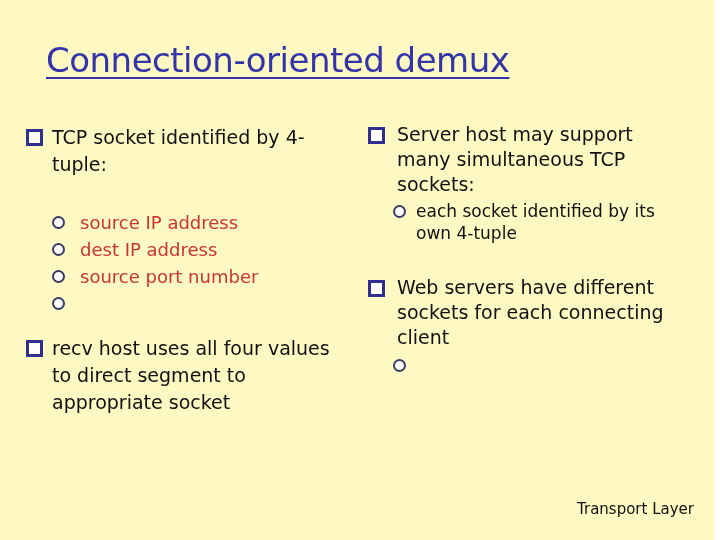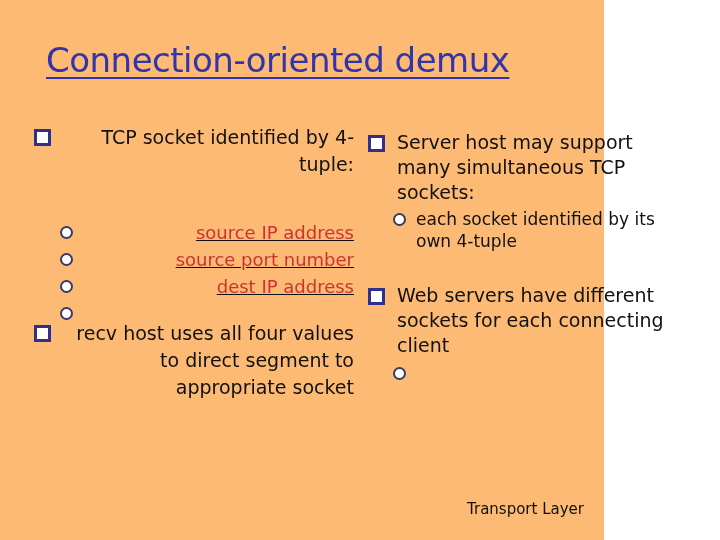--- a/index.html
+++ b/index.html
@@ -3,51 +3,51 @@
 <meta charset="utf-8">
 <style>
   html, body { margin: 0; padding: 0; }
   body {
     width: 720px; height: 540px;
     background: #ffffff;
     font-family: "DejaVu Sans", sans-serif;
     color: #111111;
     overflow: hidden;
   }
-  .slide { position: relative; width: 604px; height: 540px; background: #fdba74; }
+  .slide { position: relative; width: 714px; height: 540px; background: #fef9c3; }
 
   .title {
     position: absolute; left: 46px; top: 40px;
     margin: 0;
     font-size: 34px; font-weight: 400; letter-spacing: -0.5px;
     color: #3333aa;
     text-decoration: underline;
     text-decoration-thickness: 2px;
     text-underline-offset: 5px;
     white-space: nowrap;
   }
 
   .col { position: absolute; }
-  .col.left  { left: 32px;  top: 124px; width: 322px; text-align: right; }
-  .col.right { left: 366px; top: 130px; width: 316px; }
+  .col.left  { left: 24px;  top: 124px; width: 322px; }
+  .col.right { left: 366px; top: 122px; width: 316px; }
 
   .bullet-row { display: flex; align-items: flex-start; }
   .sq {
     flex: 0 0 auto;
     width: 11px; height: 11px;
     border: 3px solid #2f2f8f;
     margin: 5px 9px 0 2px;
     background: #ffffff;
   }
   .col.right .sq { margin-right: 12px; }
   .btext { flex: 1 1 auto; }
 
   .col.left .bullet-row { font-size: 19px; line-height: 27px; }
-  .col.left .sublist { margin-top: 41px; text-decoration: underline; }
-  .col.left .b2 { }
+  .col.left .sublist { margin-top: 31px; }
+  .col.left .b2 { margin-top: 25px; }
 
   .sub-row { display: flex; align-items: flex-start; }
   .circ {
     flex: 0 0 auto;
     width: 9px; height: 9px;
     border: 2px solid #3a3a66;
     border-radius: 50%;
     background: #ffffff;
   }
   .col.left .sub-row { padding-left: 28px; font-size: 18px; line-height: 27px; color: #cc3333; }
@@ -80,25 +80,25 @@
       <span class="btext">TCP socket identified by 4-tuple:</span>
     </div>
 
     <div class="sublist">
       <div class="sub-row">
         <span class="circ"></span>
         <span class="btext">source IP address</span>
       </div>
       <div class="sub-row">
         <span class="circ"></span>
-        <span class="btext">source port number</span>
+        <span class="btext">dest IP address</span>
       </div>
       <div class="sub-row">
         <span class="circ"></span>
-        <span class="btext">dest IP address</span>
+        <span class="btext">source port number</span>
       </div>
       <div class="sub-row">
         <span class="circ"></span>
       </div>
     </div>
 
     <div class="bullet-row b2">
       <span class="sq"></span>
       <span class="btext">recv host uses all four values to direct segment to appropriate socket</span>
     </div>

